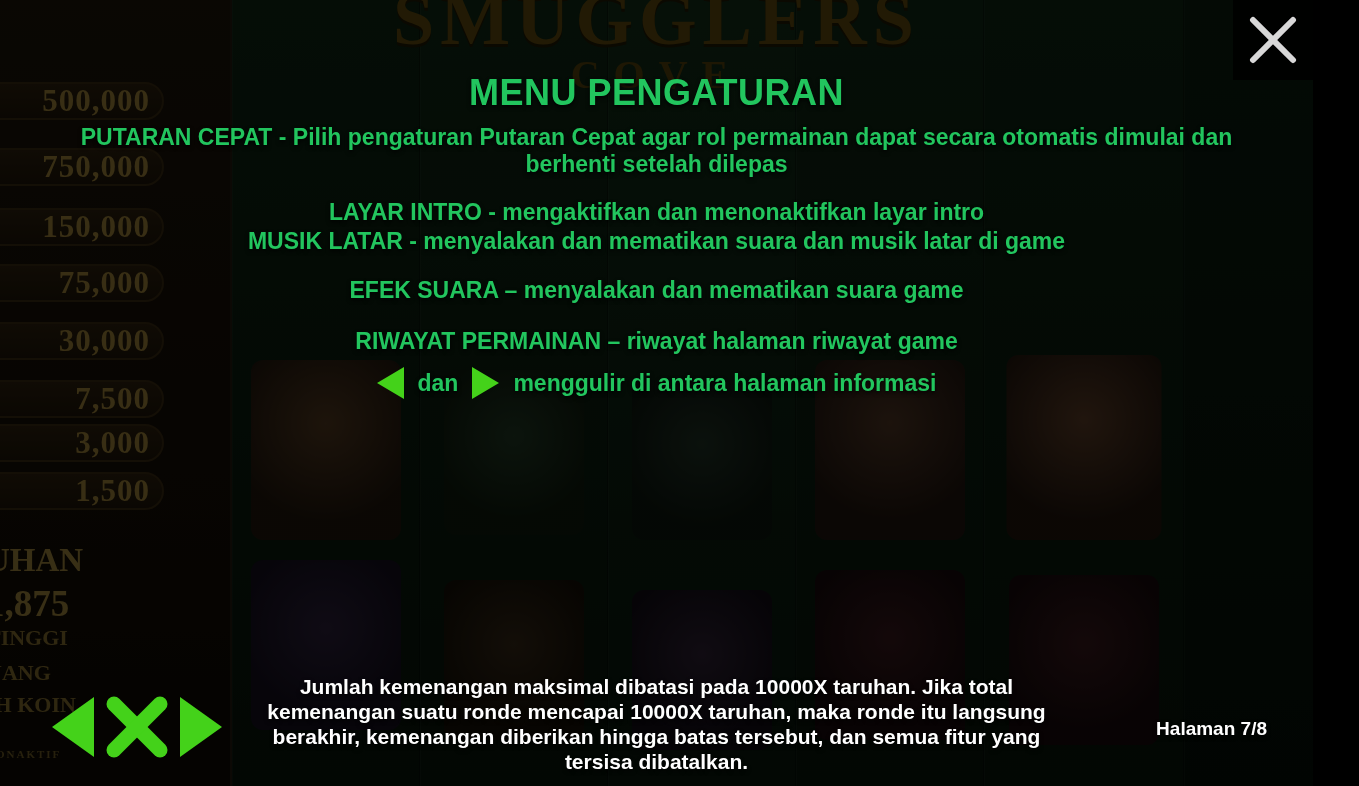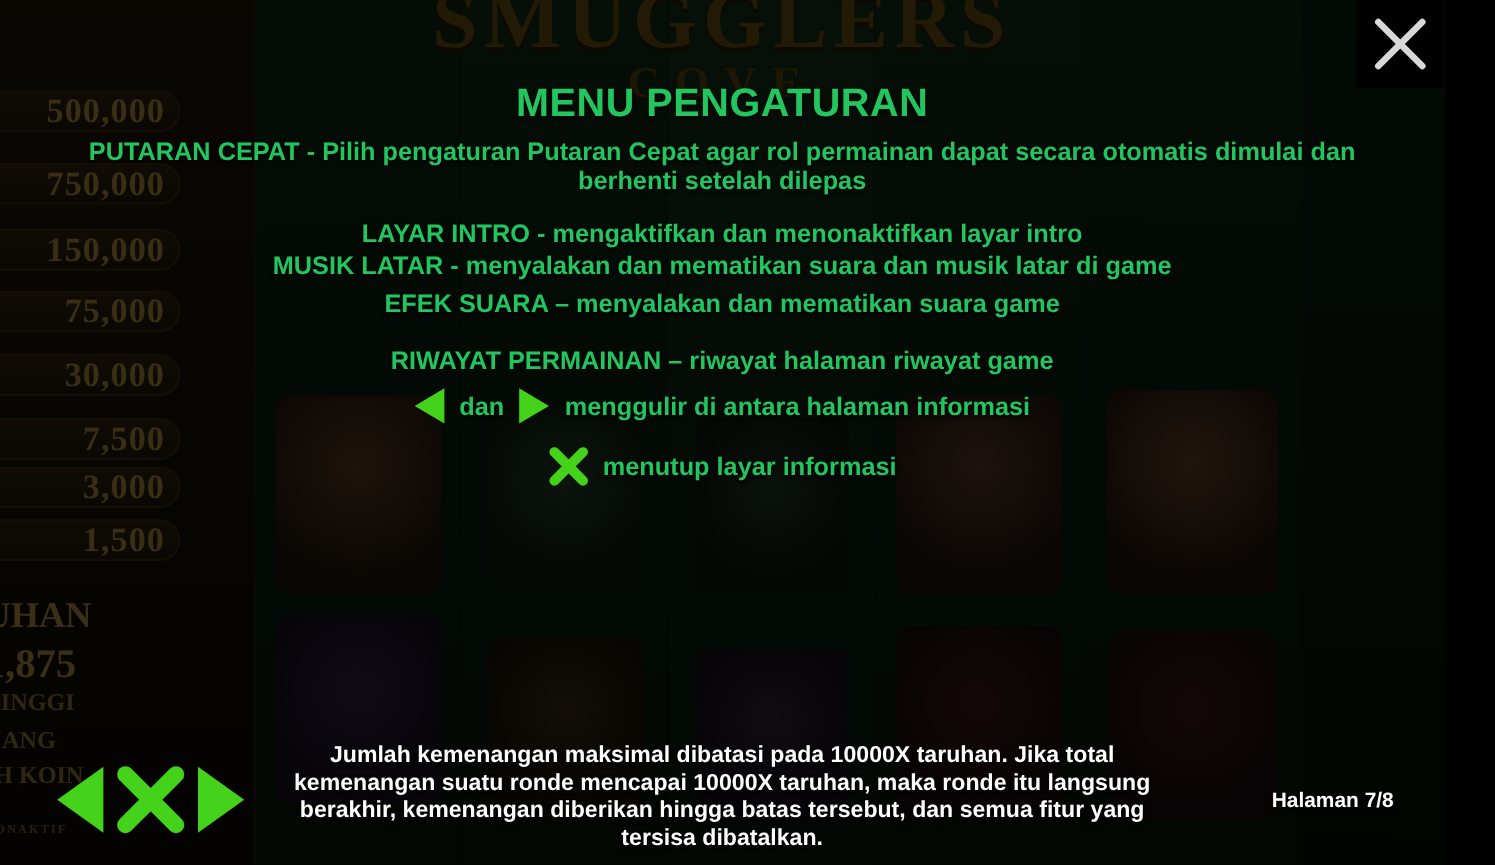--- a/index.html
+++ b/index.html
@@ -132,21 +132,21 @@
     font-size: 23px;
     font-weight: bold;
     line-height: 27px;
     margin: 0 auto;
     max-width: 1180px;
     text-shadow: 0 2px 4px rgba(0,0,0,0.9);
   }
   .p-fast { margin-top: 10px; }
   .p-intro { margin-top: 21px; }
   .p-music { margin-top: 2px; }
-  .p-sfx { margin-top: 8px; }
+  .p-sfx { margin-top: 22px; }
   .p-history { margin-top: 24px; }
 
   .subheading {
     font-size: 30px;
     font-weight: bold;
     margin-top: 56px;
     text-shadow: 0 2px 4px rgba(0,0,0,0.9);
   }
 
   .nav-line {
@@ -302,29 +302,20 @@
     <div class="para p-history">RIWAYAT PERMAINAN – riwayat halaman riwayat game</div>
 
 
     <div class="nav-line">
       <span class="tri-left"></span>
       <span>dan</span>
       <span class="tri-right"></span>
       <span>menggulir di antara halaman informasi</span>
     </div>
 
-    <div class="nav-line second">
-      <span class="x-small">
-        <svg width="38" height="38" viewBox="0 0 38 38" aria-hidden="true">
-          <line x1="6" y1="6" x2="32" y2="32" stroke="#44d21a" stroke-width="9" stroke-linecap="round"></line>
-          <line x1="32" y1="6" x2="6" y2="32" stroke="#44d21a" stroke-width="9" stroke-linecap="round"></line>
-        </svg>
-      </span>
-      <span>menutup layar informasi</span>
-    </div>
   </div>
 
   <div class="footer-note">Jumlah kemenangan maksimal dibatasi pada 10000X taruhan. Jika total kemenangan suatu ronde mencapai 10000X taruhan, maka ronde itu langsung berakhir, kemenangan diberikan hingga batas tersebut, dan semua fitur yang tersisa dibatalkan.</div>
 
   <div class="page-indicator">Halaman 7/8</div>
 
   <div class="bottom-nav">
     <span class="btn-prev">
       <span class="big-tri-left"></span>
     </span>

